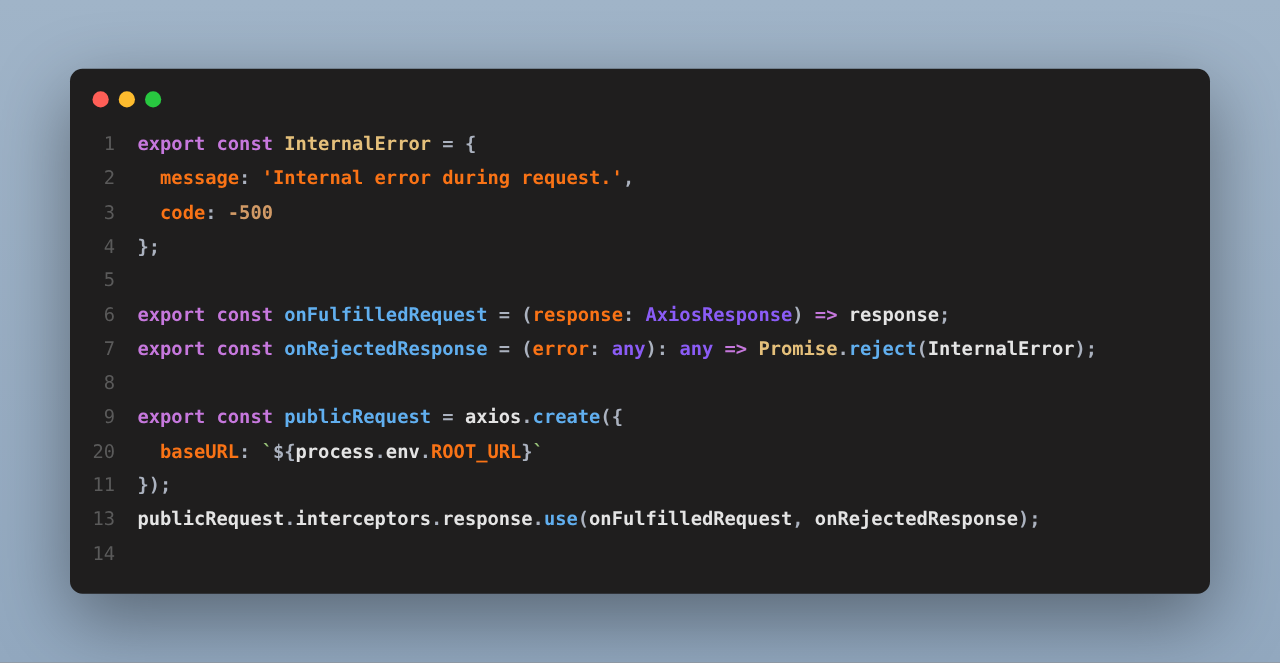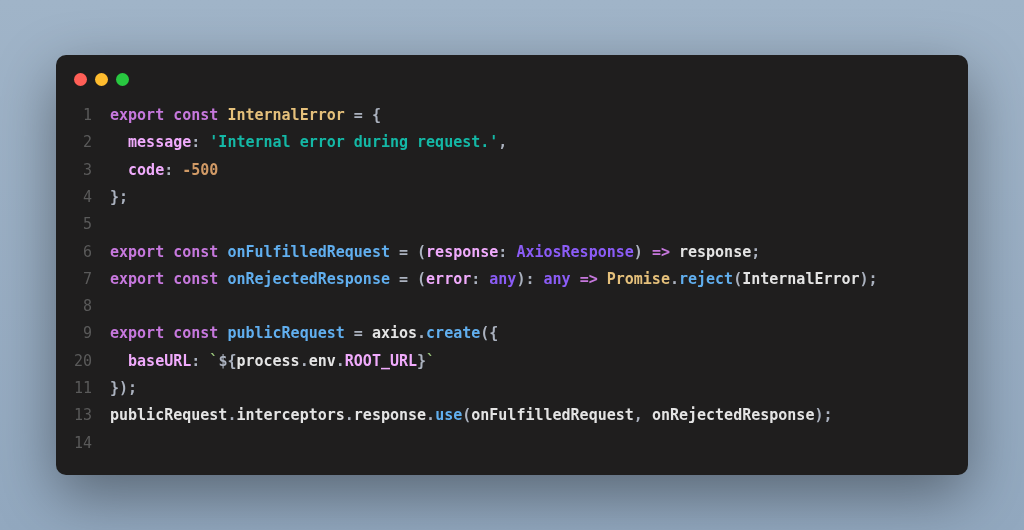--- a/index.html
+++ b/index.html
@@ -45,22 +45,22 @@
     text-align: right;
     color: #5a5a5a;
     user-select: none;
     flex-shrink: 0;
     padding-right: 18px;
   }
   .content { flex: 1; font-weight: bold; }
   .kw   { color: #c678dd; }   
   .name { color: #e5c07b; }   
   .fn   { color: #61afef; }   
-  .prop { color: #f0abfc; }   
-  .str  { color: #14b8a6; }   
+  .prop { color: #f97316; }   
+  .str  { color: #f97316; }   
   .num  { color: #d19a66; text-align: right; }   
   .punc { color: #abb2bf; }   
   .param{ color: #8b5cf6; }   
   .tmpl { color: #98c379; }
   .white{ color: #e4e4e4; }
 </style>
 </head>
 <body>
 
 <div class="window">

